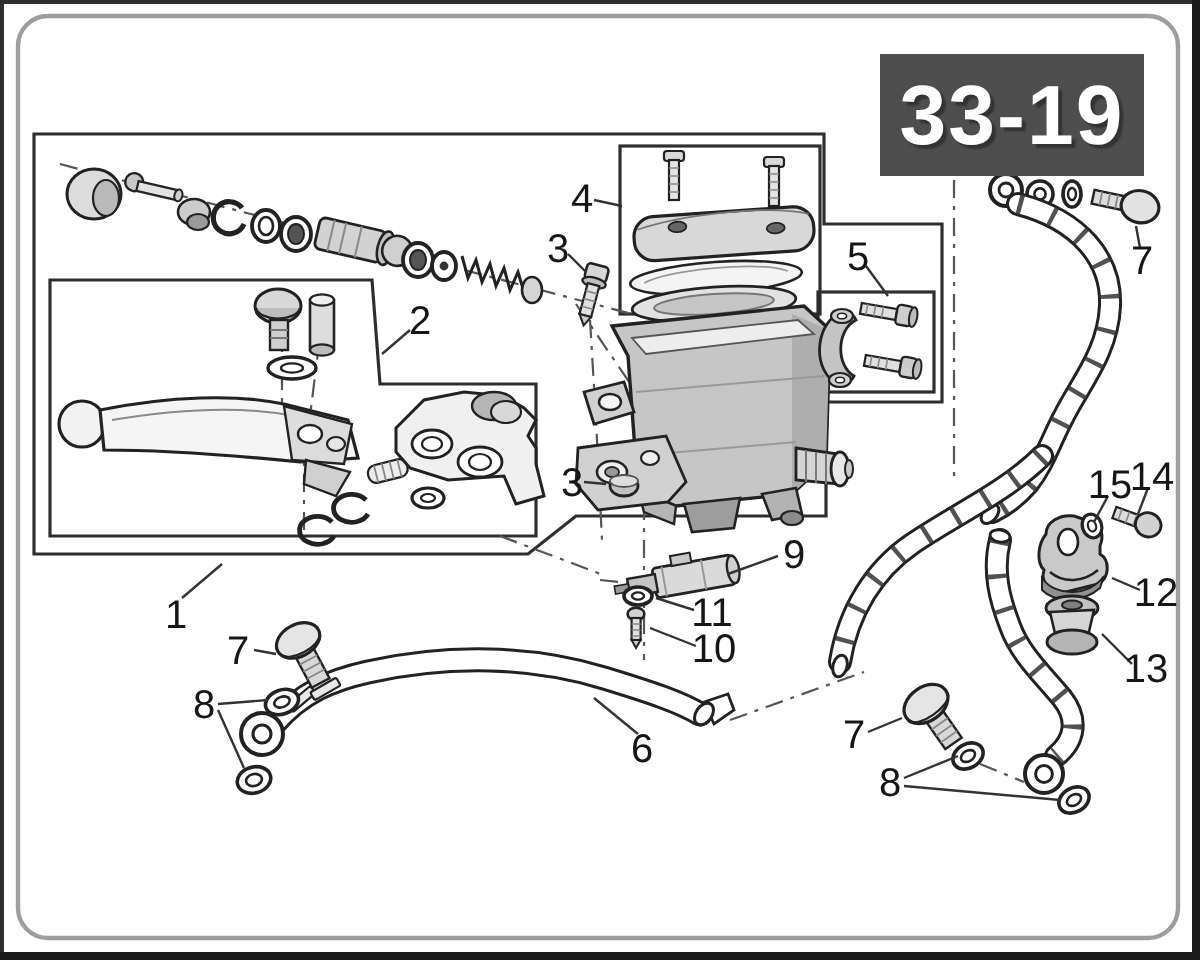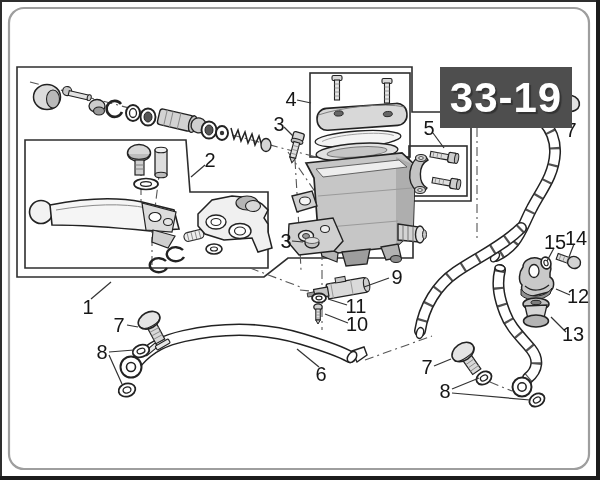--- a/index.html
+++ b/index.html
@@ -351,21 +351,21 @@
     <text class="callout" x="397" y="284">9</text>
     <text class="callout" x="357" y="331">10</text>
     <text class="callout" x="356" y="313">11</text>
     <text class="callout" x="578" y="303">12</text>
     <text class="callout" x="573" y="341">13</text>
     <text class="callout" x="576" y="245">14</text>
     <text class="callout" x="555" y="249">15</text>
   </g>
 </svg>
 
-  <div class="code-box" style="background: rgb(78, 78, 78); color: rgb(255, 255, 255); margin-top: 40px;">
+  <div class="code-box" style="background: rgb(78, 78, 78); color: rgb(255, 255, 255);">
     <span>33-19</span>
   </div>
 
   <div class="edge top"></div>
   <div class="edge left"></div>
   <div class="edge right"></div>
   <div class="edge bottom"></div>
 </div>
 
 </body></html>

